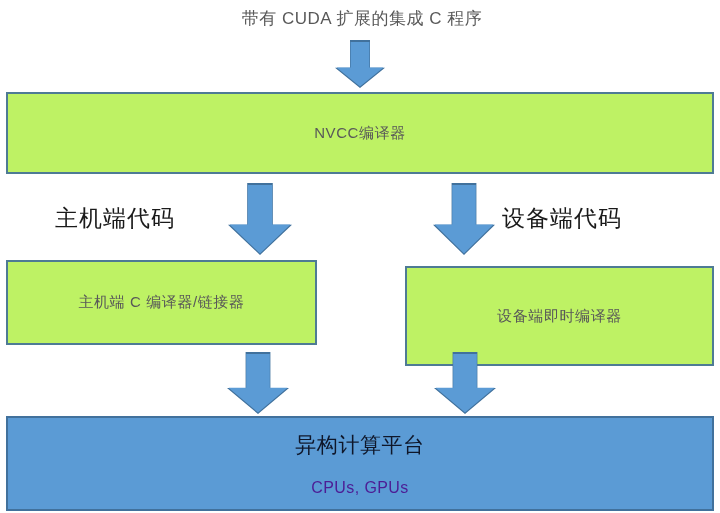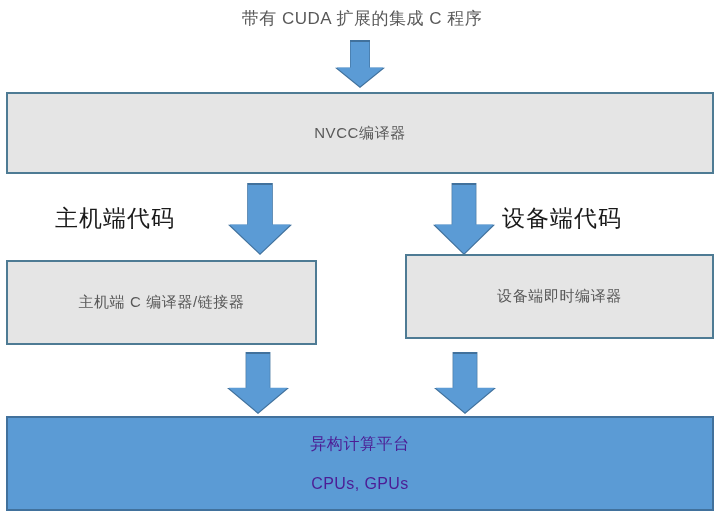--- a/index.html
+++ b/index.html
@@ -26,44 +26,44 @@
     font-size:23px;
     color:#1a1a1a;
     white-space:nowrap;
     letter-spacing:1px;
   }
 
   
   .box {
     position:absolute;
     border:2px solid #4e7b94;
-    background:#e5e5e5;
+    background:#bef264;
     display:flex;
     flex-direction:column;
     align-items:center;
     justify-content:center;
   }
   .box .box-label {
     font-size:15px;
     color:#595959;
     white-space:nowrap;
     letter-spacing:0.6px;
   }
   #box-nvcc   { left:4px;   top:90px;  width:708px; height:82px; }
   #box-host   { left:4px;   top:258px; width:311px; height:85px;justify-content:center; }
-  #box-device { left:403px; top:252px; width:309px; height:85px; }
+  #box-device { left:403px; top:264px; width:309px; height:100px; }
 
   #box-platform {
     left:4px; top:414px; width:708px; height:95px;
     background:#5b9bd5;
     border:2px solid #41719c;
     gap:18px;
   }
   #box-platform .platform-title {
-    font-size:16px; color:#4c1d95; letter-spacing:0.6px; white-space:nowrap;
+    font-size:21px; color:#0f172a; letter-spacing:0.6px; white-space:nowrap;
   }
   #box-platform .platform-sub {
     font-size:16px; color:#4c1d95; letter-spacing:0.4px; white-space:nowrap;
   }
   .arrow-wrap { position:absolute; }
   .arrow-wrap .arrow-outline {
     position:absolute; inset:0; background:#41719c;
     -webkit-clip-path: polygon(30% 0%, 70% 0%, 70% 58%, 100% 58%, 50% 100%, 0% 58%, 30% 58%);
     clip-path: polygon(30% 0%, 70% 0%, 70% 58%, 100% 58%, 50% 100%, 0% 58%, 30% 58%);
   }

